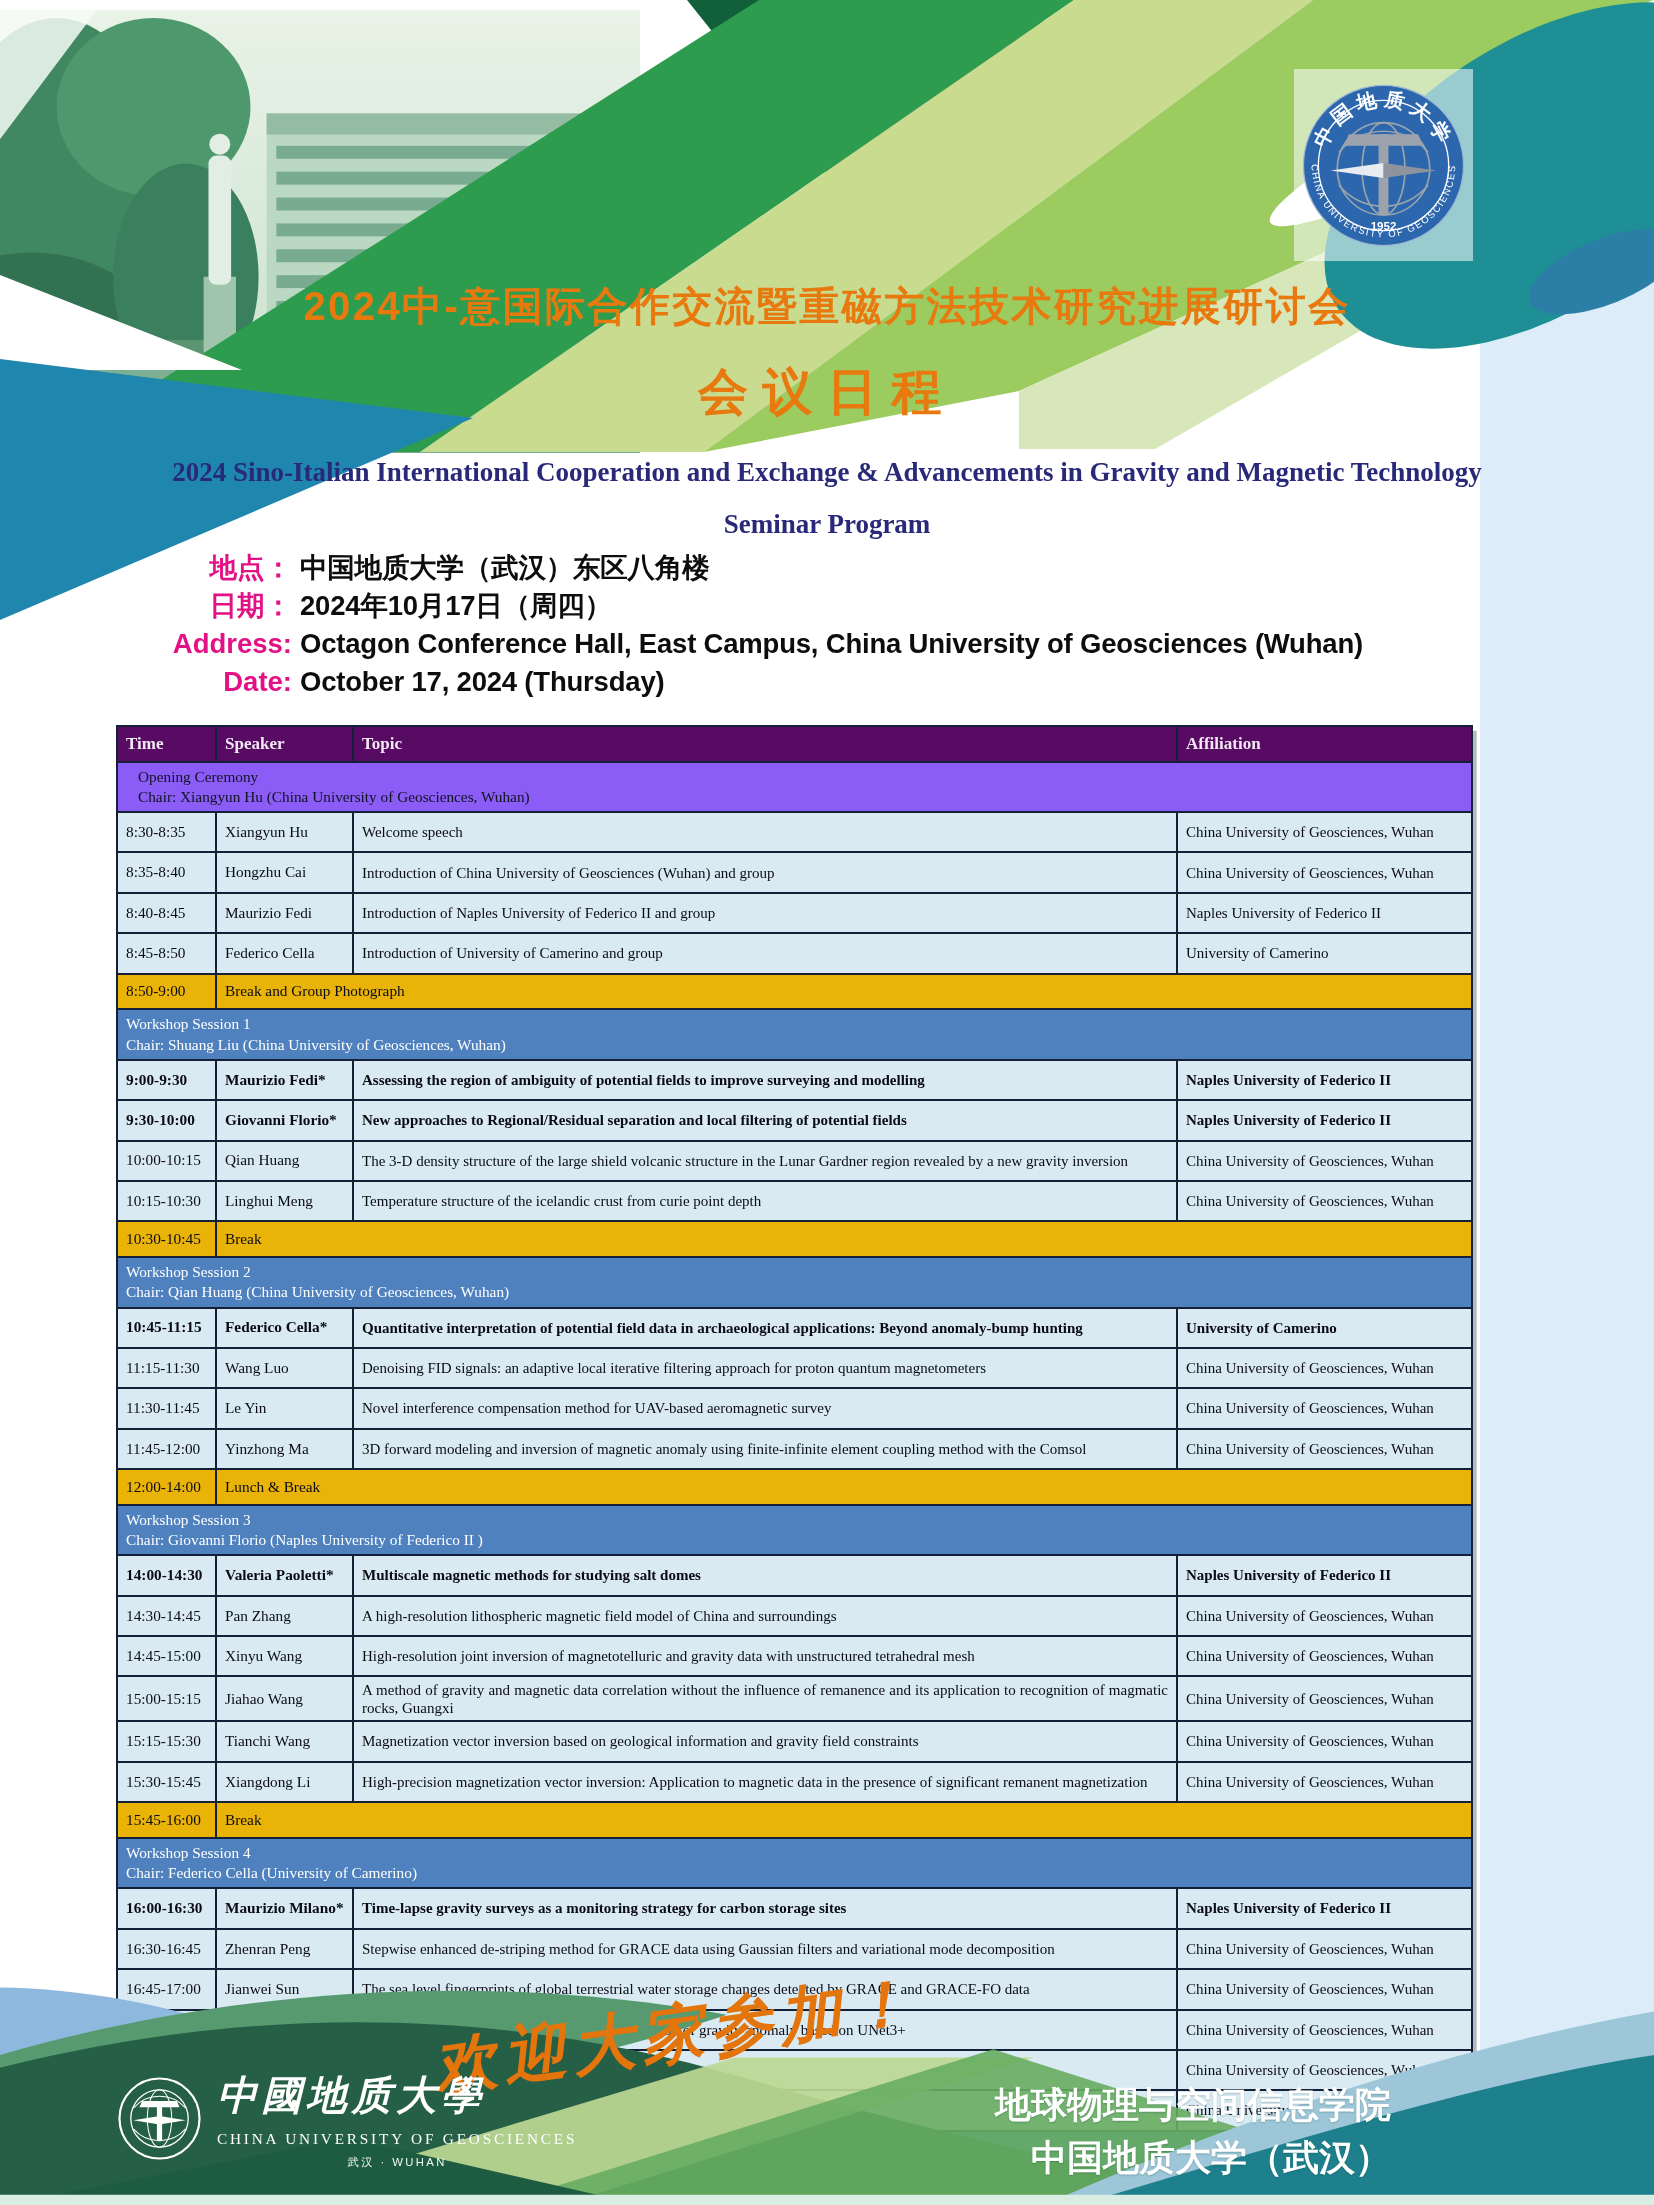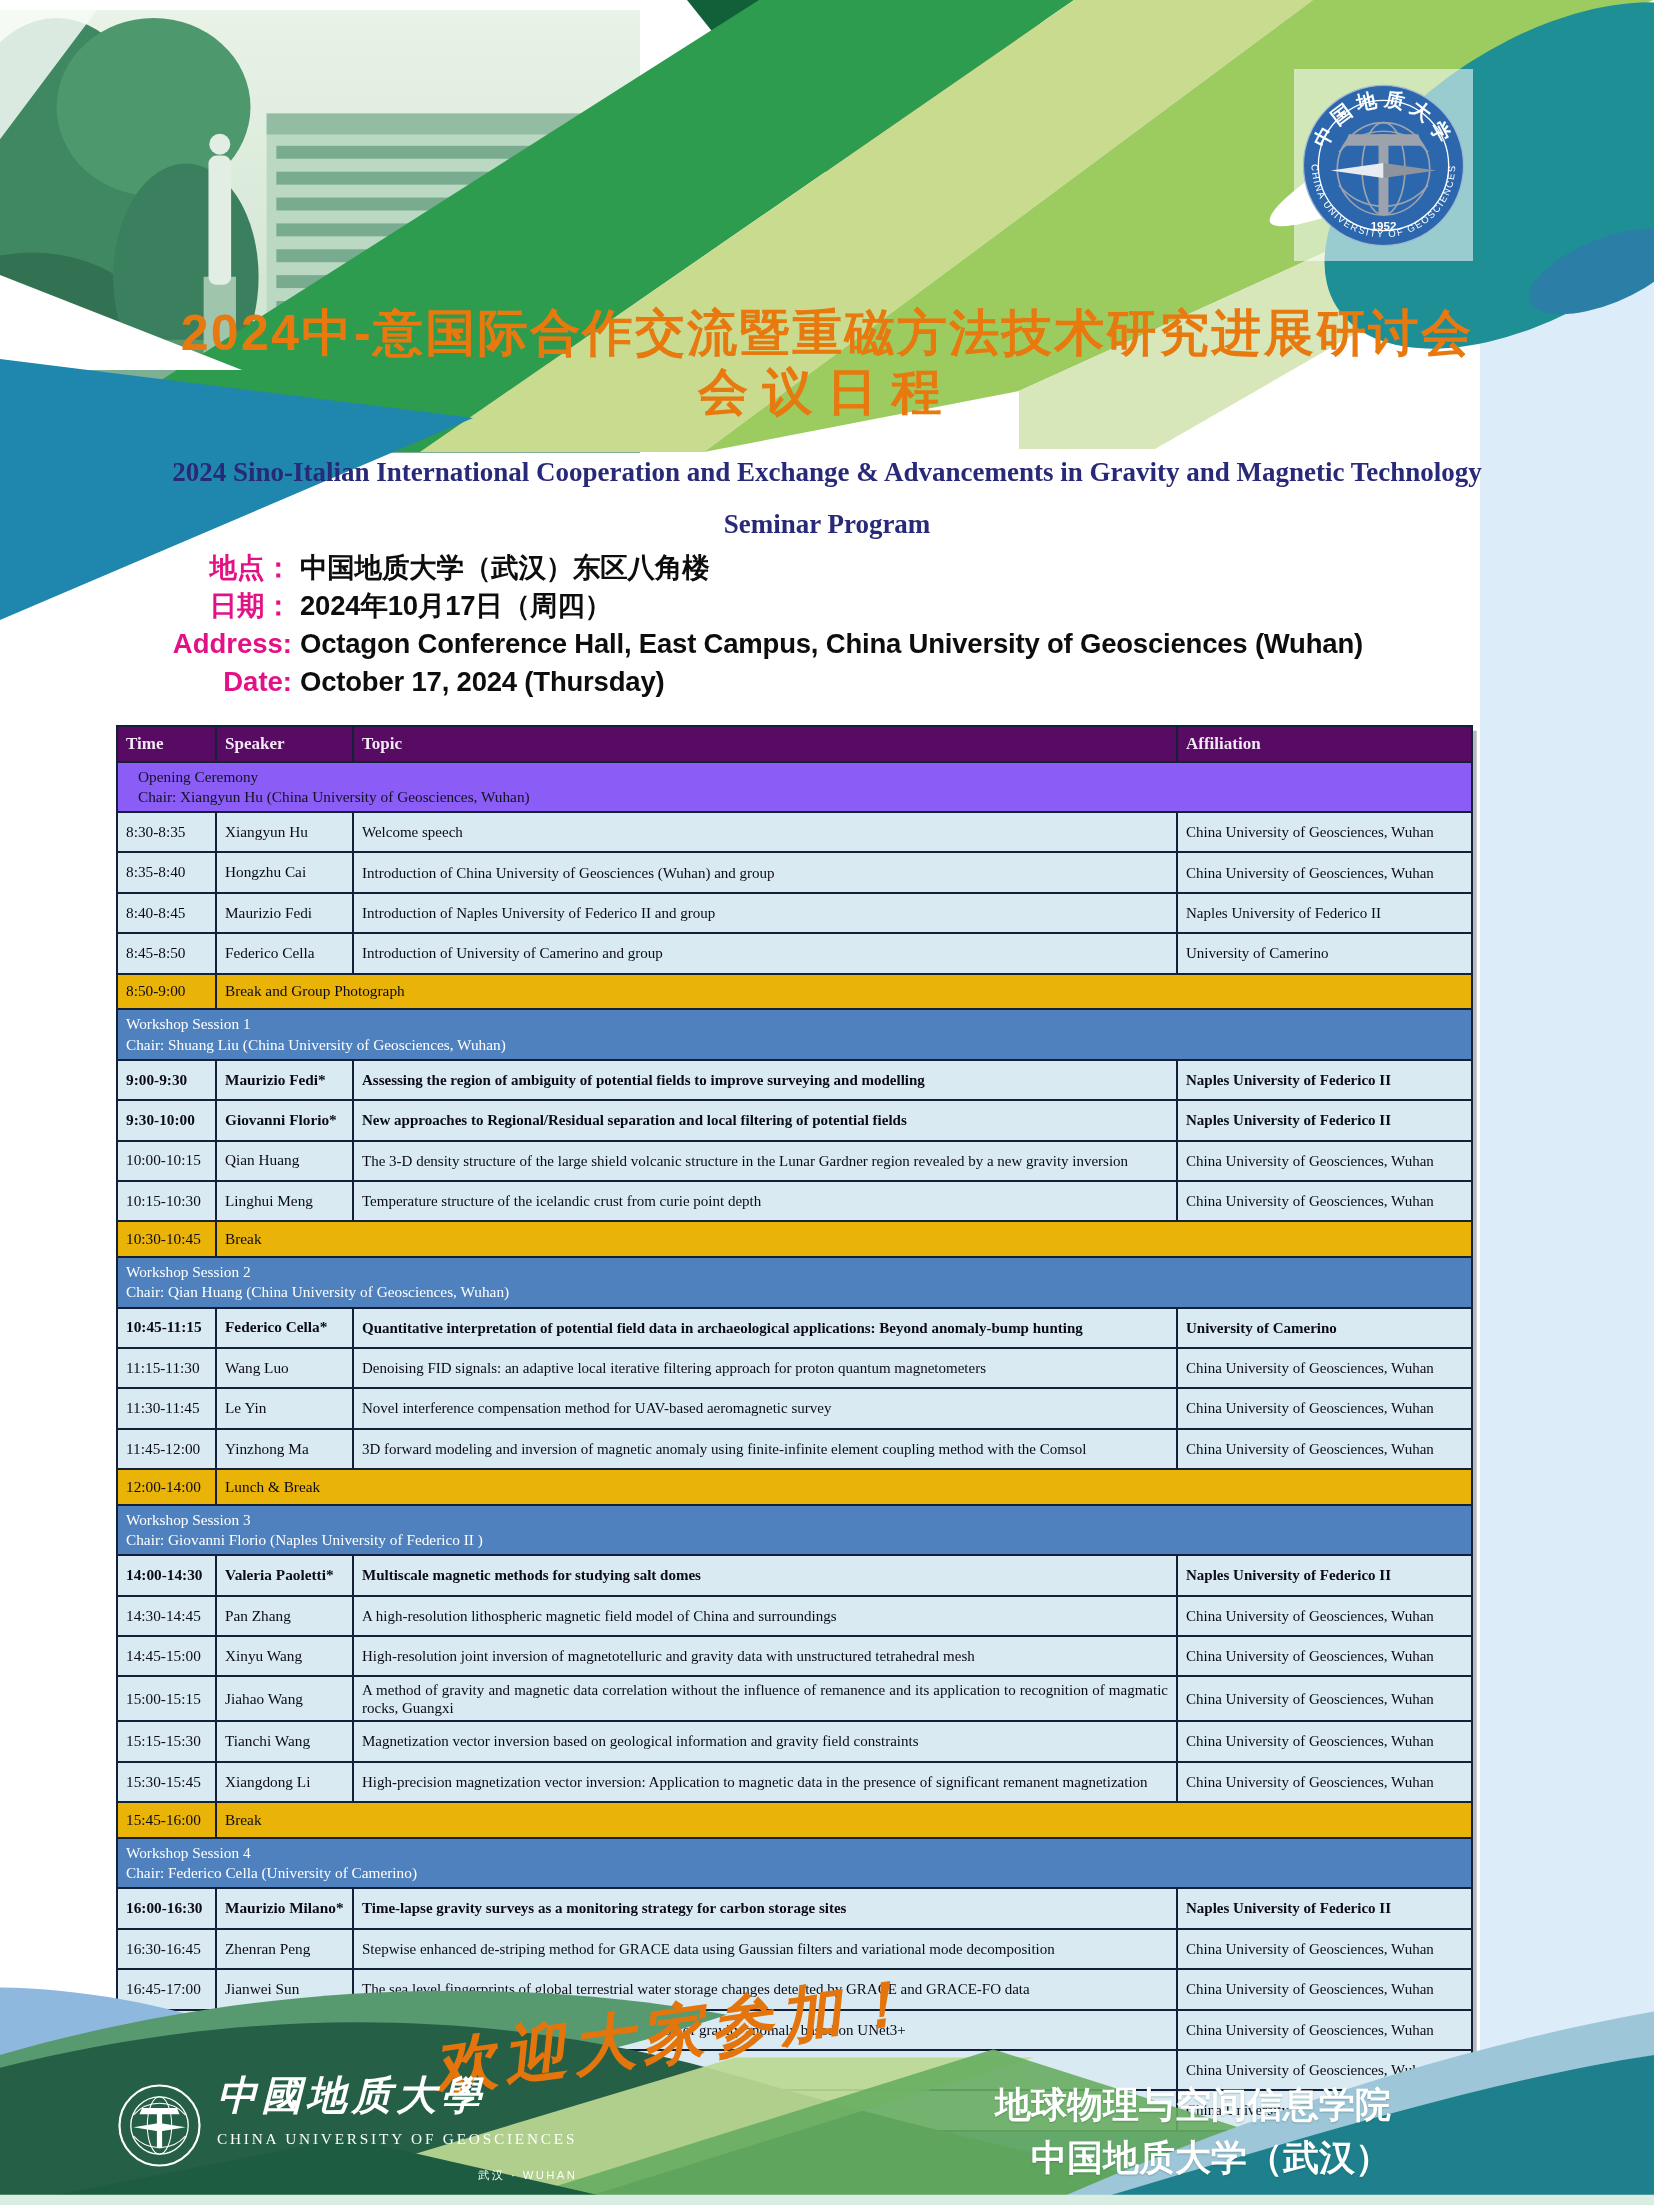--- a/index.html
+++ b/index.html
@@ -25,21 +25,21 @@
   .sw-blue{width:162px;height:65px;right:-32px;top:239px;background:#2B7EA6;transform:rotate(-22deg);}
 
   .photo{position:absolute;left:0;top:9.7px;width:640px;height:443px;}
 
   
   .logo-box{position:absolute;left:1294px;top:69px;width:179px;height:192px;background:rgba(255,255,255,0.55);display:flex;align-items:center;justify-content:center;}
   .seal-svg{width:165px;height:165px;}
 
   
   .title-zh{position:absolute;left:0;width:1654px;text-align:center;font-family:"Liberation Sans",sans-serif;font-weight:bold;color:#E8790F;white-space:nowrap;}
-  .title-zh1{top:279px;font-size:50px;letter-spacing:2.4px;margin-top:21px;}
+  .title-zh1{top:279px;font-size:40px;letter-spacing:2.4px;}
   .title-zh2{top:359px;font-size:50px;letter-spacing:14.5px;}
   .title-en{position:absolute;left:0;width:1654px;text-align:center;font-family:"Liberation Serif",serif;font-weight:bold;color:#29297A;white-space:nowrap;}
   .title-en1{top:457px;font-size:27px;}
   .title-en2{top:509px;font-size:27px;}
 
   
   .info{position:absolute;left:0;top:549px;width:1373px;font-family:"Liberation Sans",sans-serif;font-weight:bold;}
   .info-row{display:grid;grid-template-columns:292px 1fr;column-gap:8px;height:38px;align-items:center;}
   .info-label{text-align:right;color:#E31186;font-size:27.5px;white-space:nowrap;}
   .info-value{text-align:left;color:#0d0d0d;font-size:27.5px;white-space:nowrap;letter-spacing:-0.2px;}
@@ -61,21 +61,21 @@
   tr.row-dinner td{background:#4E81BD;color:#EAF2FA;font-size:15.3px;height:34px;}
   td.time{white-space:nowrap;}
 
   
   .footer-art{position:absolute;left:0;top:1965px;width:1654px;height:241px;}
   .welcome{position:absolute;left:432px;top:1994px;width:452px;font-family:"DejaVu Sans",sans-serif;font-style:italic;font-weight:bold;font-size:63px;letter-spacing:6.5px;color:#E4750C;transform:rotate(-8deg);white-space:nowrap;}
   .footer-logo{position:absolute;left:116px;top:2068px;display:flex;align-items:center;gap:14px;color:#ffffff;}
   .footer-seal{width:87px;height:87px;flex:0 0 auto;}
   .fl-zh{font-family:"DejaVu Serif",serif;font-style:italic;font-weight:bold;font-size:40px;letter-spacing:4.8px;white-space:nowrap;}
   .fl-en{font-family:"Liberation Serif",serif;font-size:15.3px;letter-spacing:2.8px;margin-top:6.5px;white-space:nowrap;}
-  .fl-city{font-family:"Liberation Sans",sans-serif;font-size:11.3px;letter-spacing:2.4px;margin-top:20px;text-align:right;opacity:.95;}
+  .fl-city{font-family:"Liberation Sans",sans-serif;font-size:11.3px;letter-spacing:2.4px;margin-top:7px;text-align:center;opacity:.95;}
   .footer-right{position:absolute;right:263px;top:2078px;text-align:right;color:#ffffff;font-family:"Liberation Sans",sans-serif;font-weight:bold;font-size:36px;line-height:53px;white-space:nowrap;text-shadow:0 0.8px 1.6px rgba(0,60,40,.25);}
 </style>
 </head>
 <body>
 
 <div id="page">
 
   <div class="pale-strip"></div>
 
   <div class="header-art">

